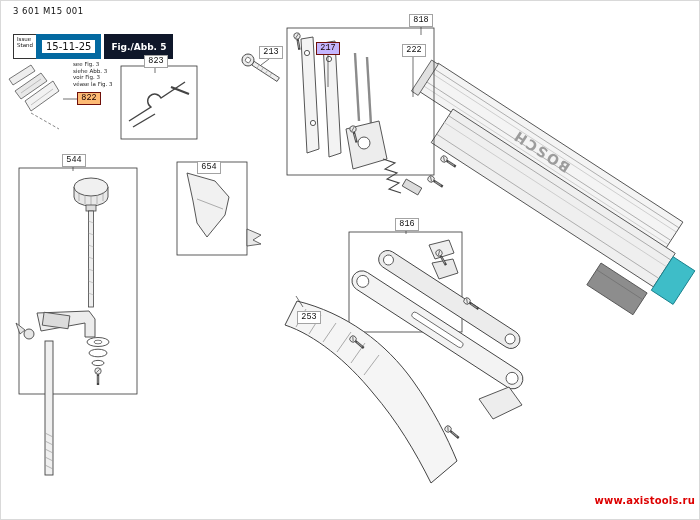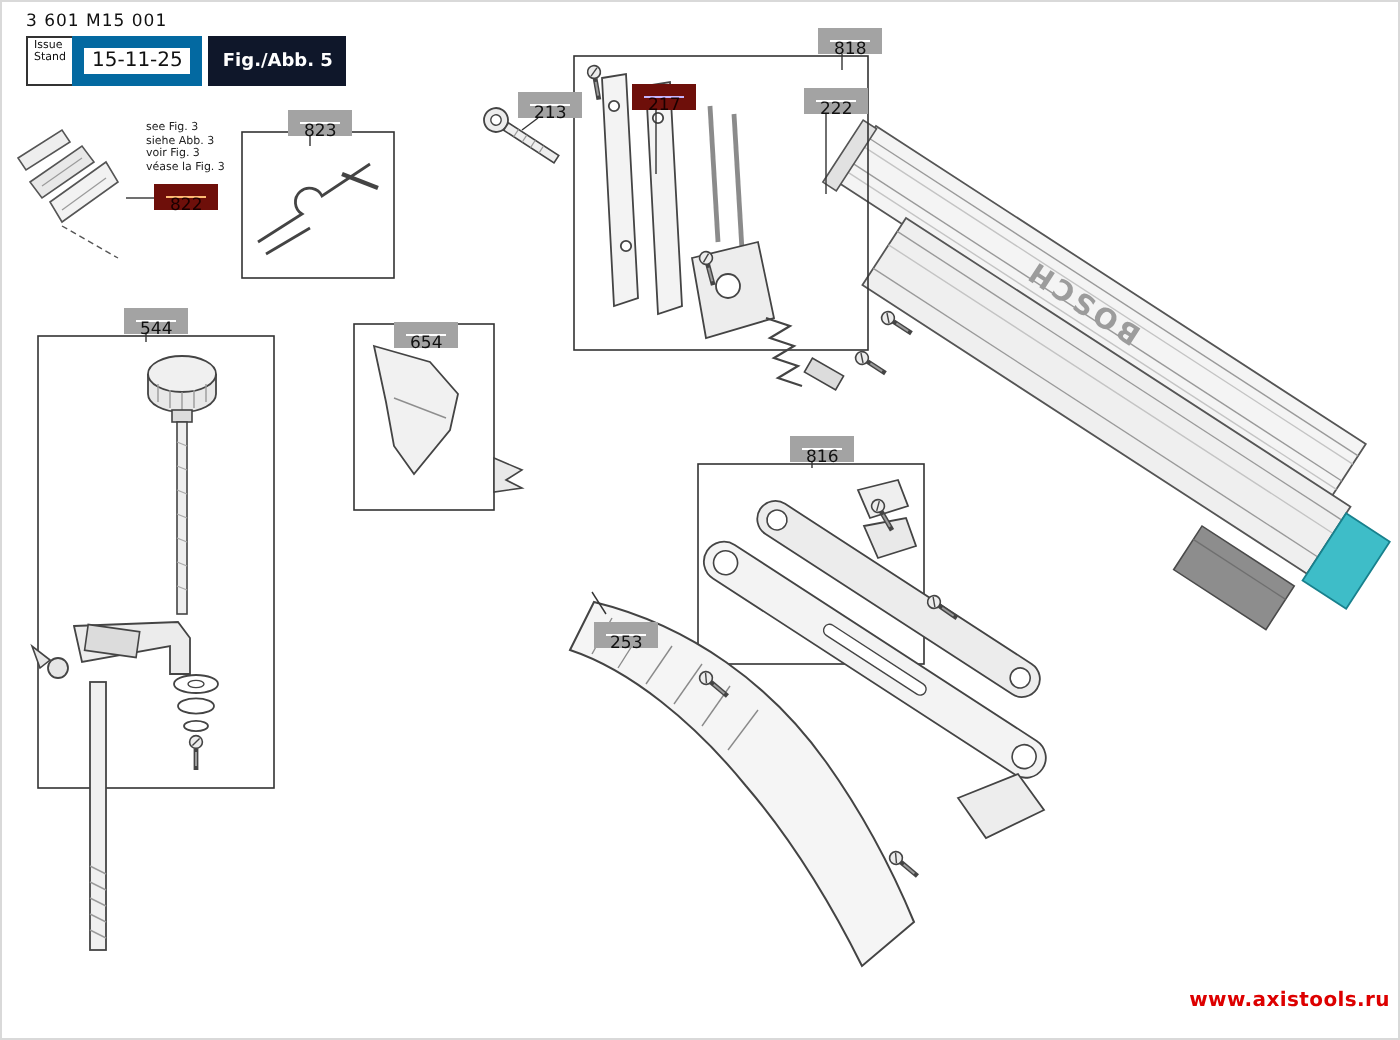--- a/index.html
+++ b/index.html
@@ -6,34 +6,34 @@
   html,body { background:#fff; }
   body { font-family:"DejaVu Sans", sans-serif; }
   .stage {
     position:relative; width:700px; height:520px;
     background:#ffffff; overflow:hidden; border:1px solid #d9d9d9;
   }
   svg text { font-family:"DejaVu Sans", sans-serif; }
 
   
   .titleblock { position:absolute; left:12px; top:5px; }
-  .pn { font-size:8.5px; color:#111; letter-spacing:.5px; margin-bottom:2px; }
+  .pn { font-size:8.5px; color:#111; letter-spacing:.5px; margin-bottom:18px; }
   .tb-row { display:flex; align-items:stretch; }
   .issue-cell { border:1px solid #333; border-right:none; padding:1px 3px; font-size:5.5px; line-height:6px; color:#111; }
   .date-cell { border:6px solid #0369a1; padding:1px 4px; font-size:10px; color:#111; display:flex; align-items:center; }
   .fig-cell { background:#0f172a; color:#fff; font-weight:bold; font-size:9px; padding:0 7px; margin-left:3px; display:flex; align-items:center; }
 
   
   .seefig { position:absolute; left:72px; top:60px; font-size:5.5px; line-height:6.5px; color:#222; }
 
   
   .callout {
     position:absolute; min-width:24px; height:13px; padding:0 2px;
-    border:6px solid #a3a3a3; background:#fff; color:#111;
-    font-size:8.5px; line-height:11px; text-align:center; cursor:pointer;
+    border:1px solid #a3a3a3; background:#fff; color:#111;
+    font-size:8.5px; line-height:11px; text-align:center; cursor:pointer;font-family:Liberation Mono, monospace;
   }
   .callout.hl { background:#d93025; border-color:#6e0f0a; color:#20OOOO; }
   .callout.hl { color:#1a0000; }
 
   
   .mods { position:absolute; right:5px; bottom:35px; font-size:6.8px; line-height:8.6px; color:#3f3f3f; text-align:left; }
   .watermark { position:absolute; right:4px; bottom:13px; font-size:10px; font-weight:bold; color:#dd0000; letter-spacing:.2px; }
 </style>
 </head>
 <body>

